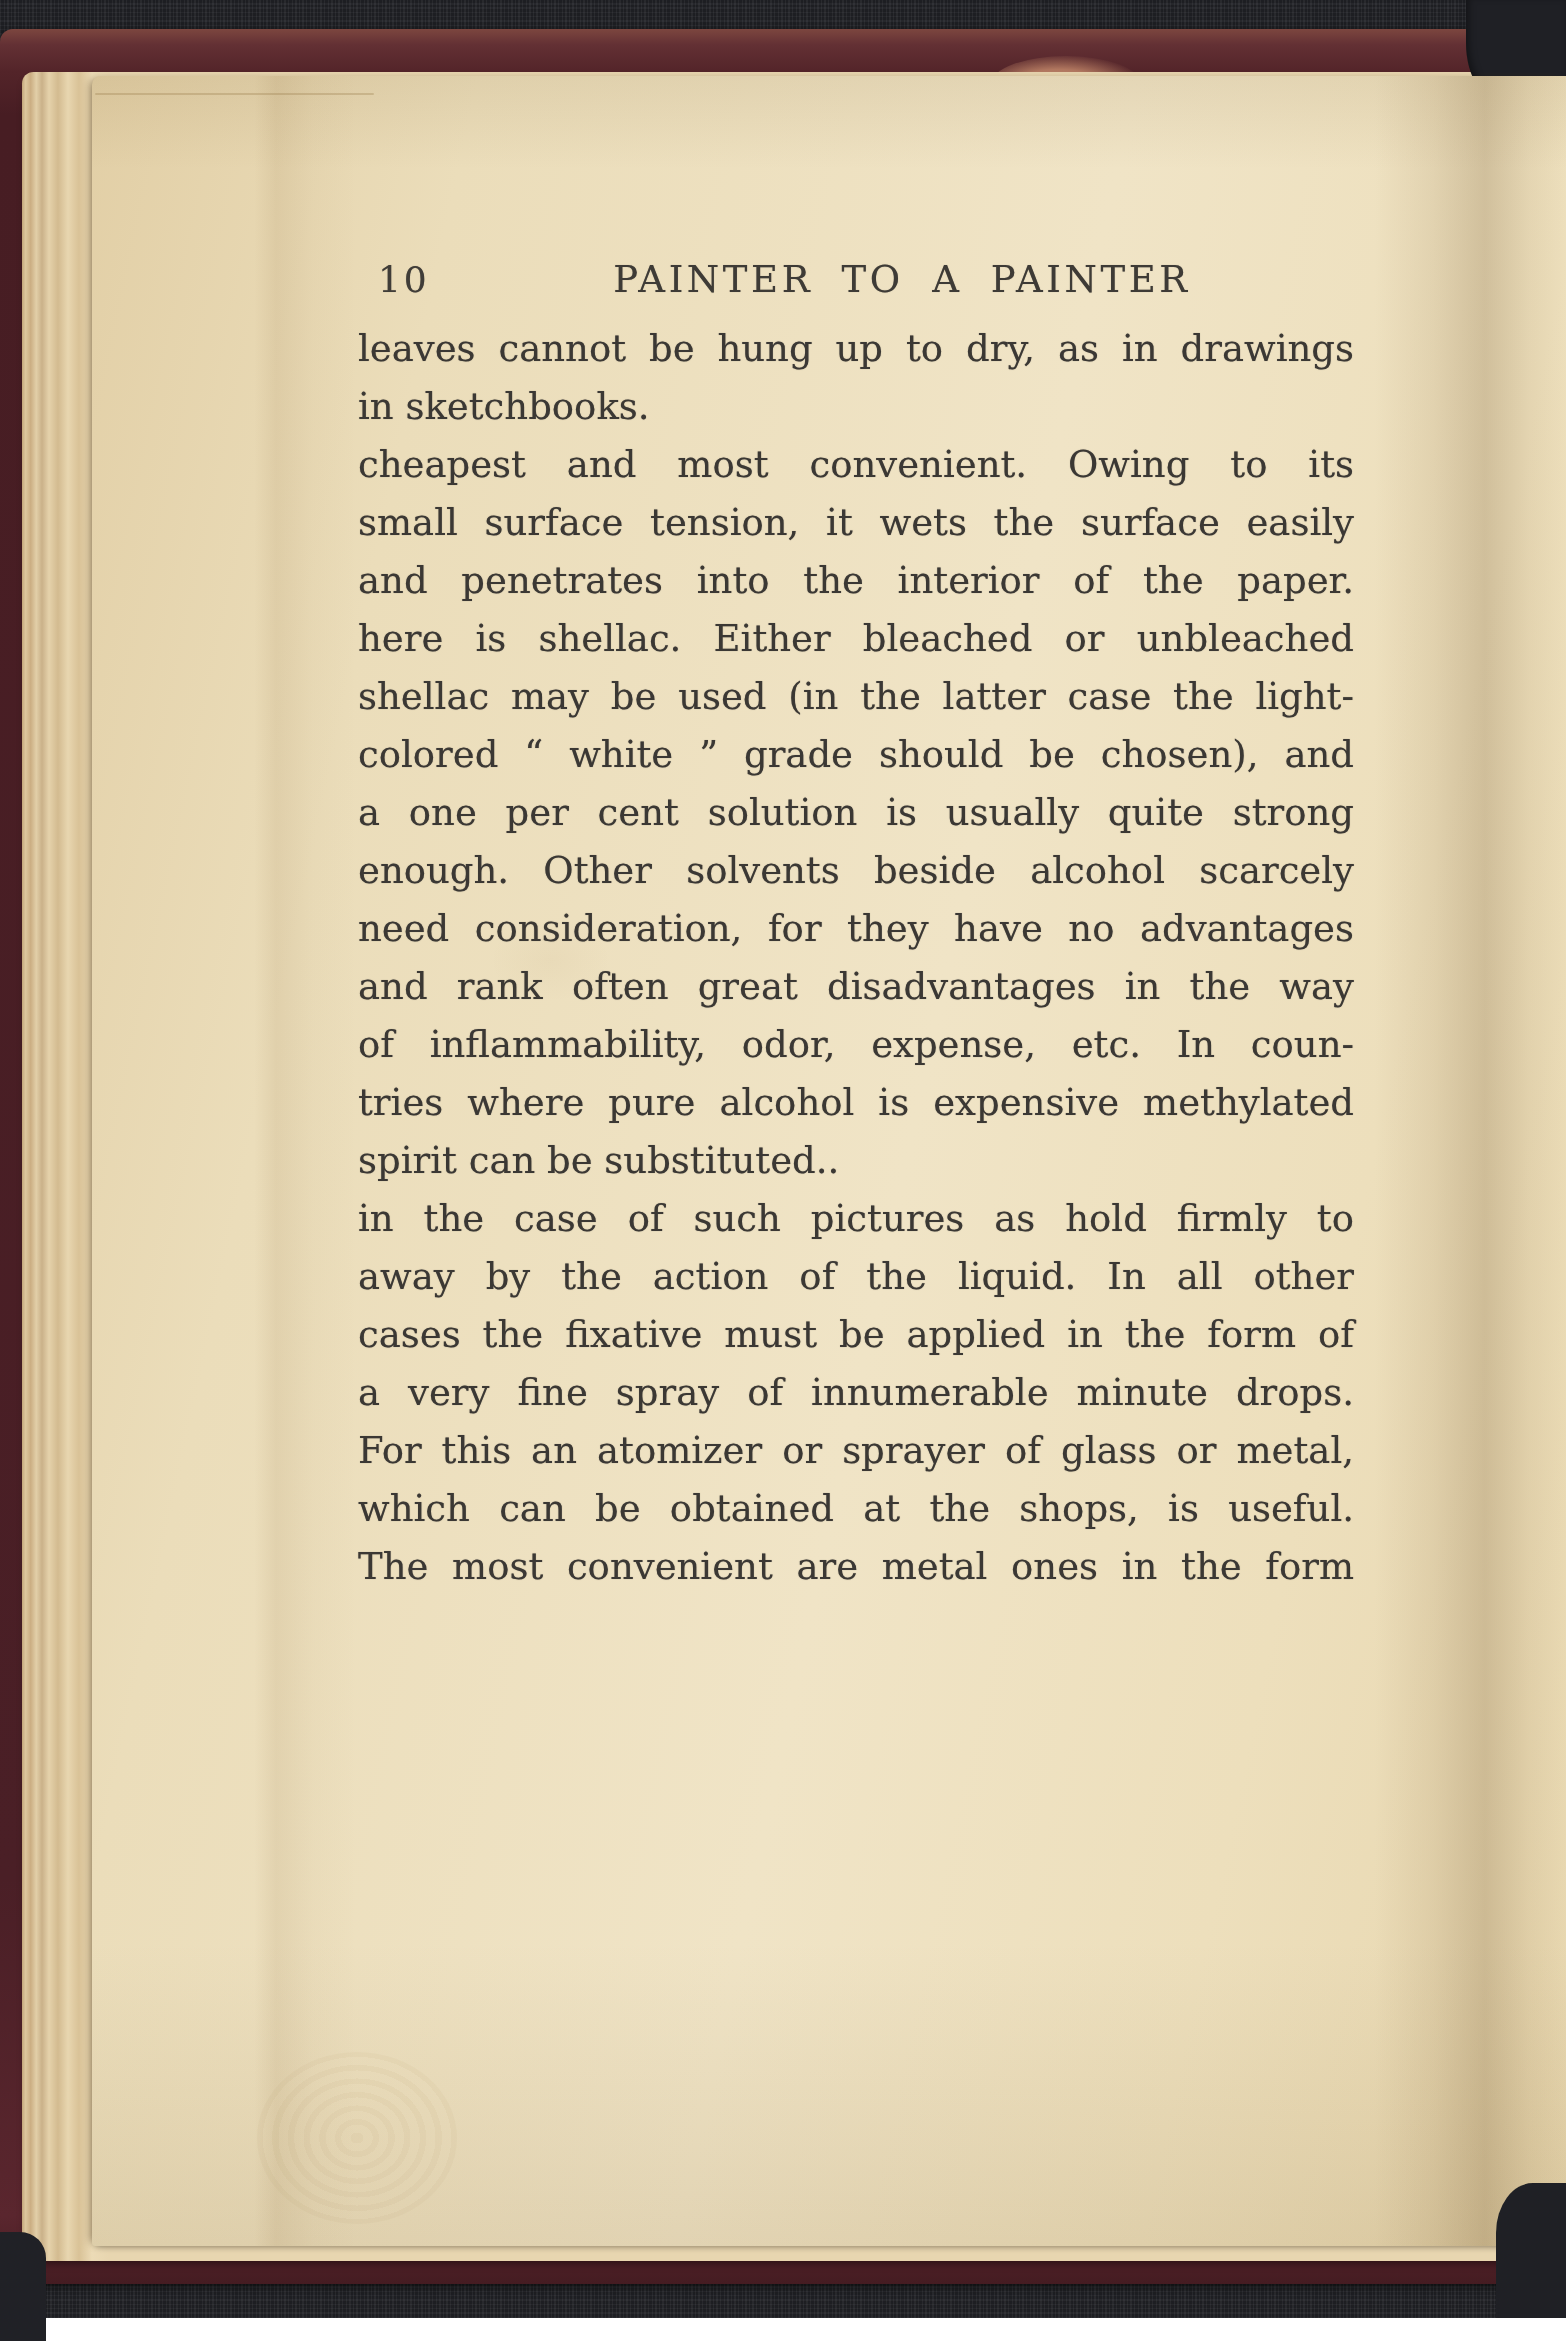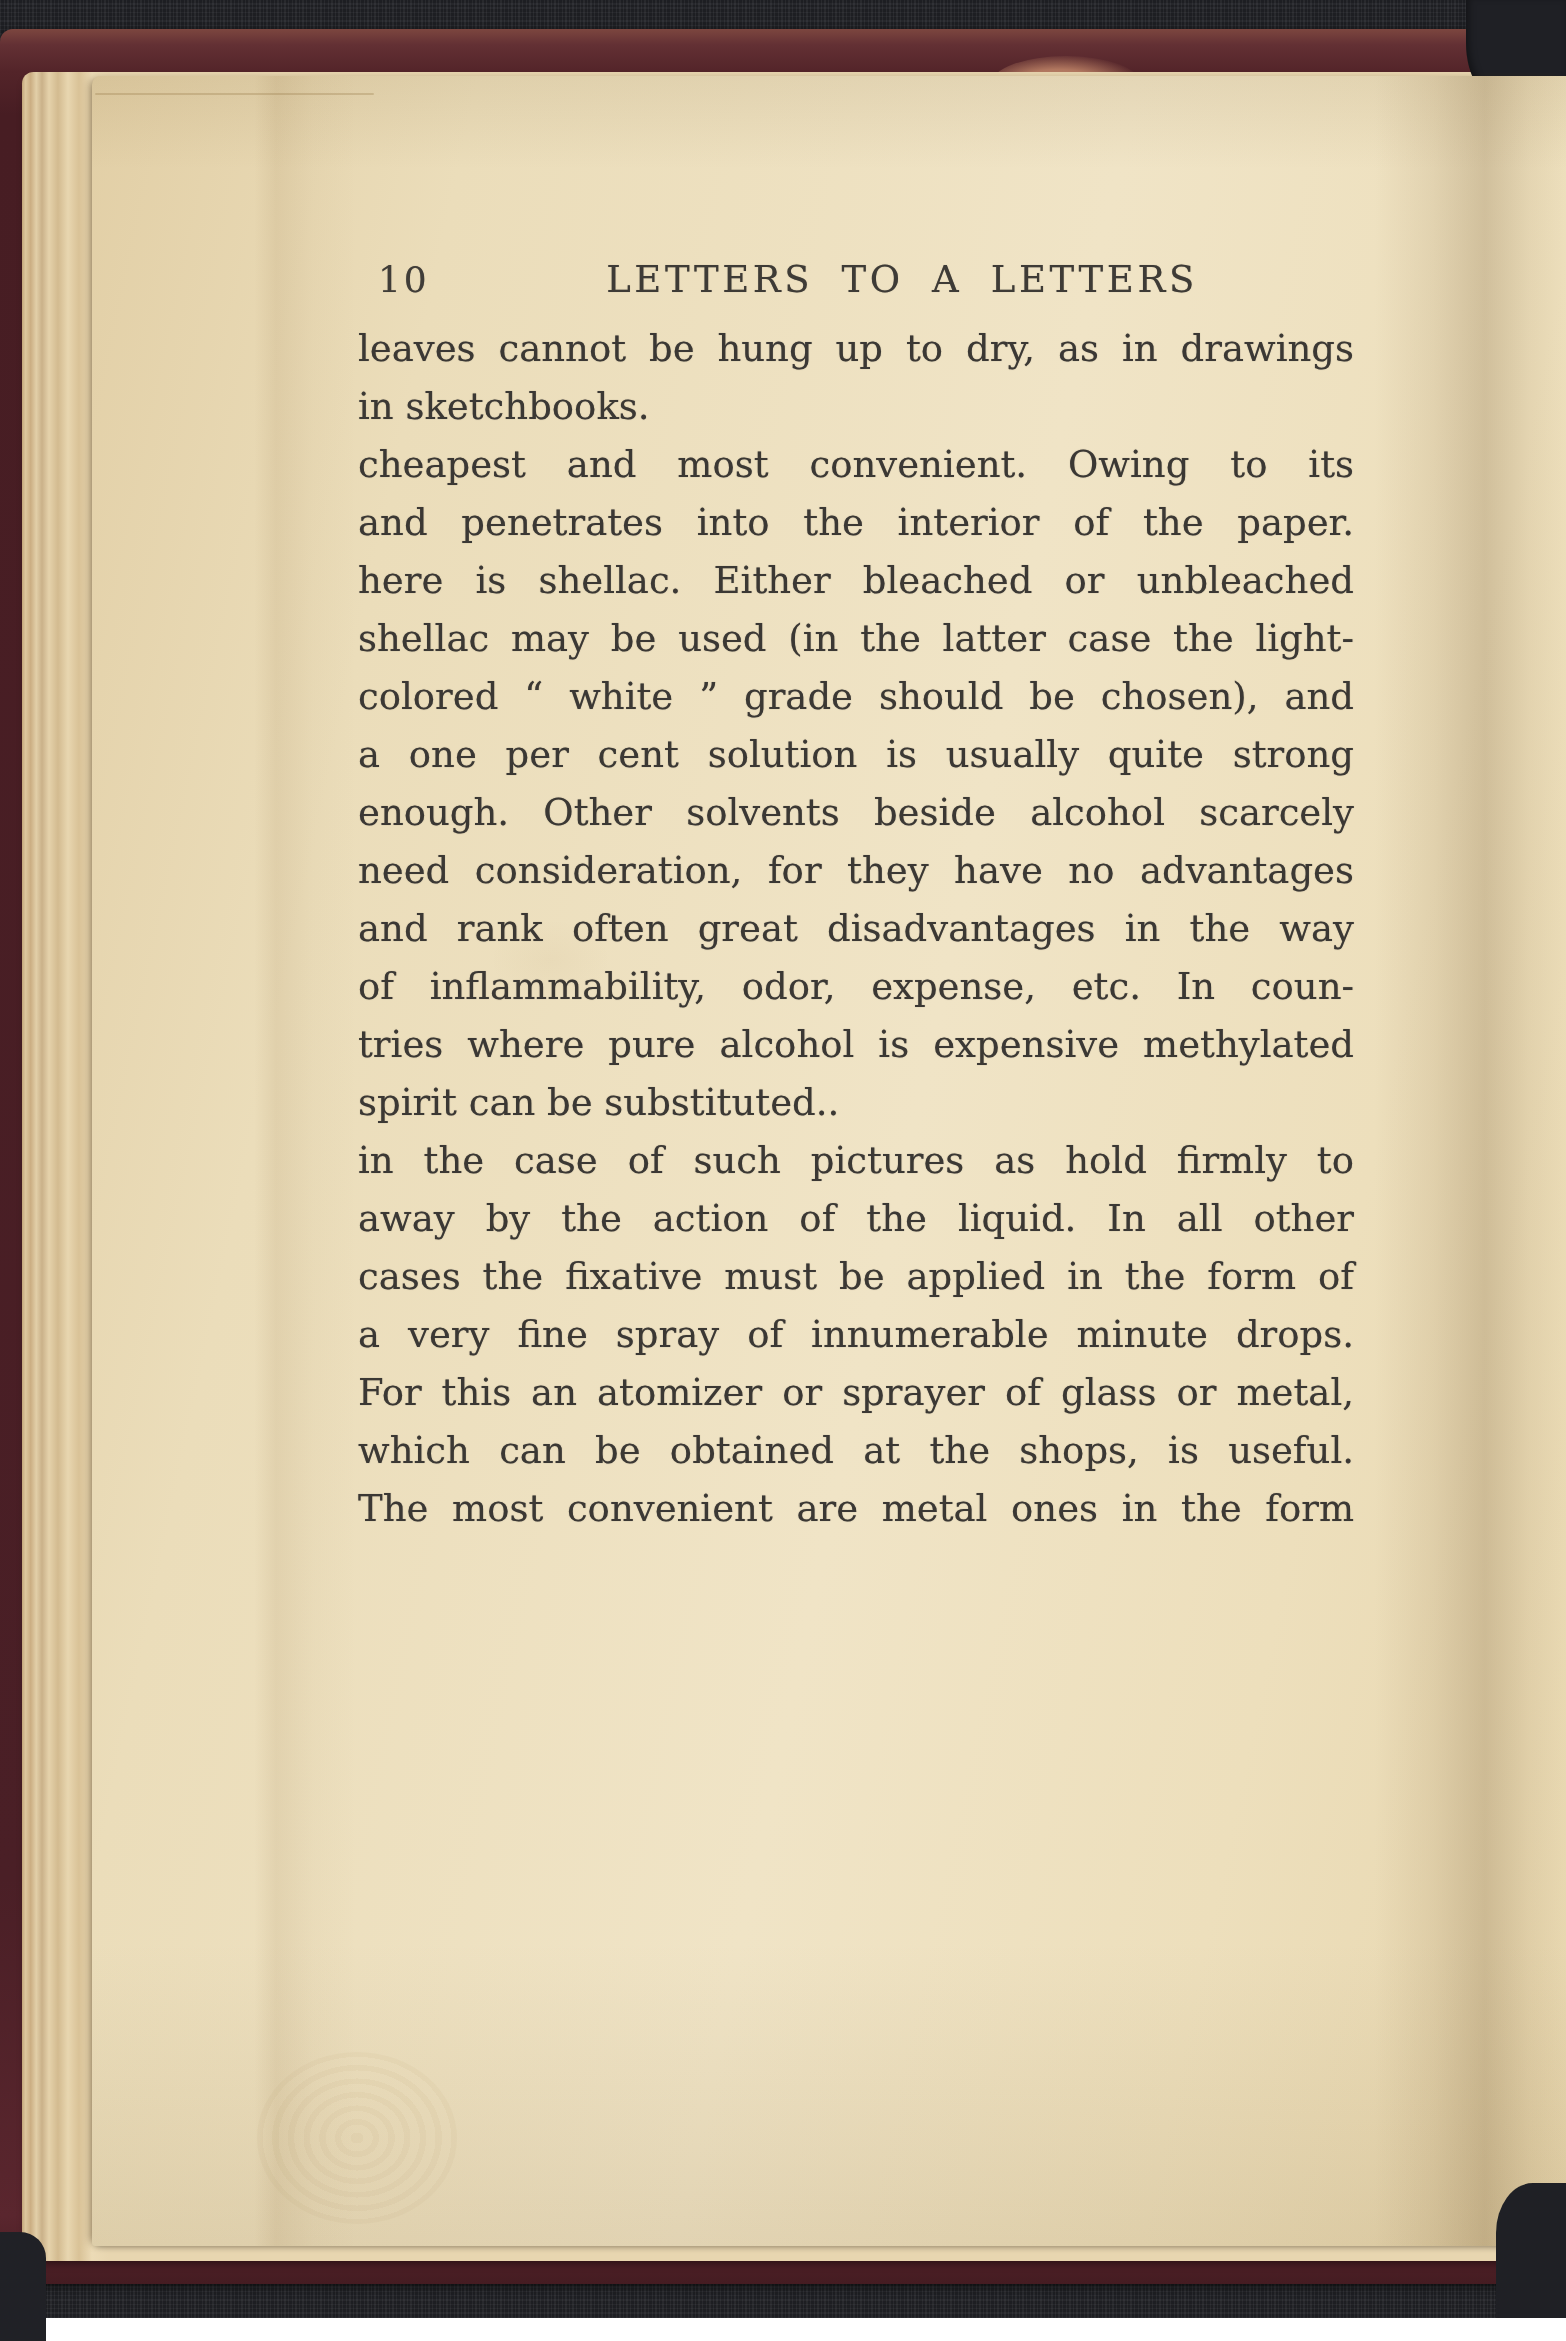--- a/index.html
+++ b/index.html
@@ -81,29 +81,30 @@
   <div class="page-stack"></div>
 
   <div class="page">
     <div class="under-edge-line"></div>
     <div class="stain-swirl"></div>
     <div class="stain-soft"></div>
 
     <div class="text-block">
       <div class="header">
         <span class="page-num">10</span>
-        <span class="running-title">LETTERS TO A LETTERS</span>
+        <span class="running-title">PAINTER TO A PAINTER</span>
       </div>
       <div class="body-text">
           <div>
             <div class="line"><span>leaves cannot be hung up to dry, as in drawings</span></div>
             <div class="line last"><span>in sketchbooks.</span></div>
           </div>
           <div>
             <div class="line"><span>cheapest and most convenient. Owing to its</span></div>
+            <div class="line"><span>small surface tension, it wets the surface easily</span></div>
             <div class="line"><span>and penetrates into the interior of the paper.</span></div>
             <div class="line"><span>here is shellac. Either bleached or unbleached</span></div>
             <div class="line"><span>shellac may be used (in the latter case the light-</span></div>
             <div class="line"><span>colored “ white ” grade should be chosen), and</span></div>
             <div class="line"><span>a one per cent solution is usually quite strong</span></div>
             <div class="line"><span>enough. Other solvents beside alcohol scarcely</span></div>
             <div class="line"><span>need consideration, for they have no advantages</span></div>
             <div class="line"><span>and rank often great disadvantages in the way</span></div>
             <div class="line"><span>of inflammability, odor, expense, etc. In coun-</span></div>
             <div class="line"><span>tries where pure alcohol is expensive methylated</span></div>

